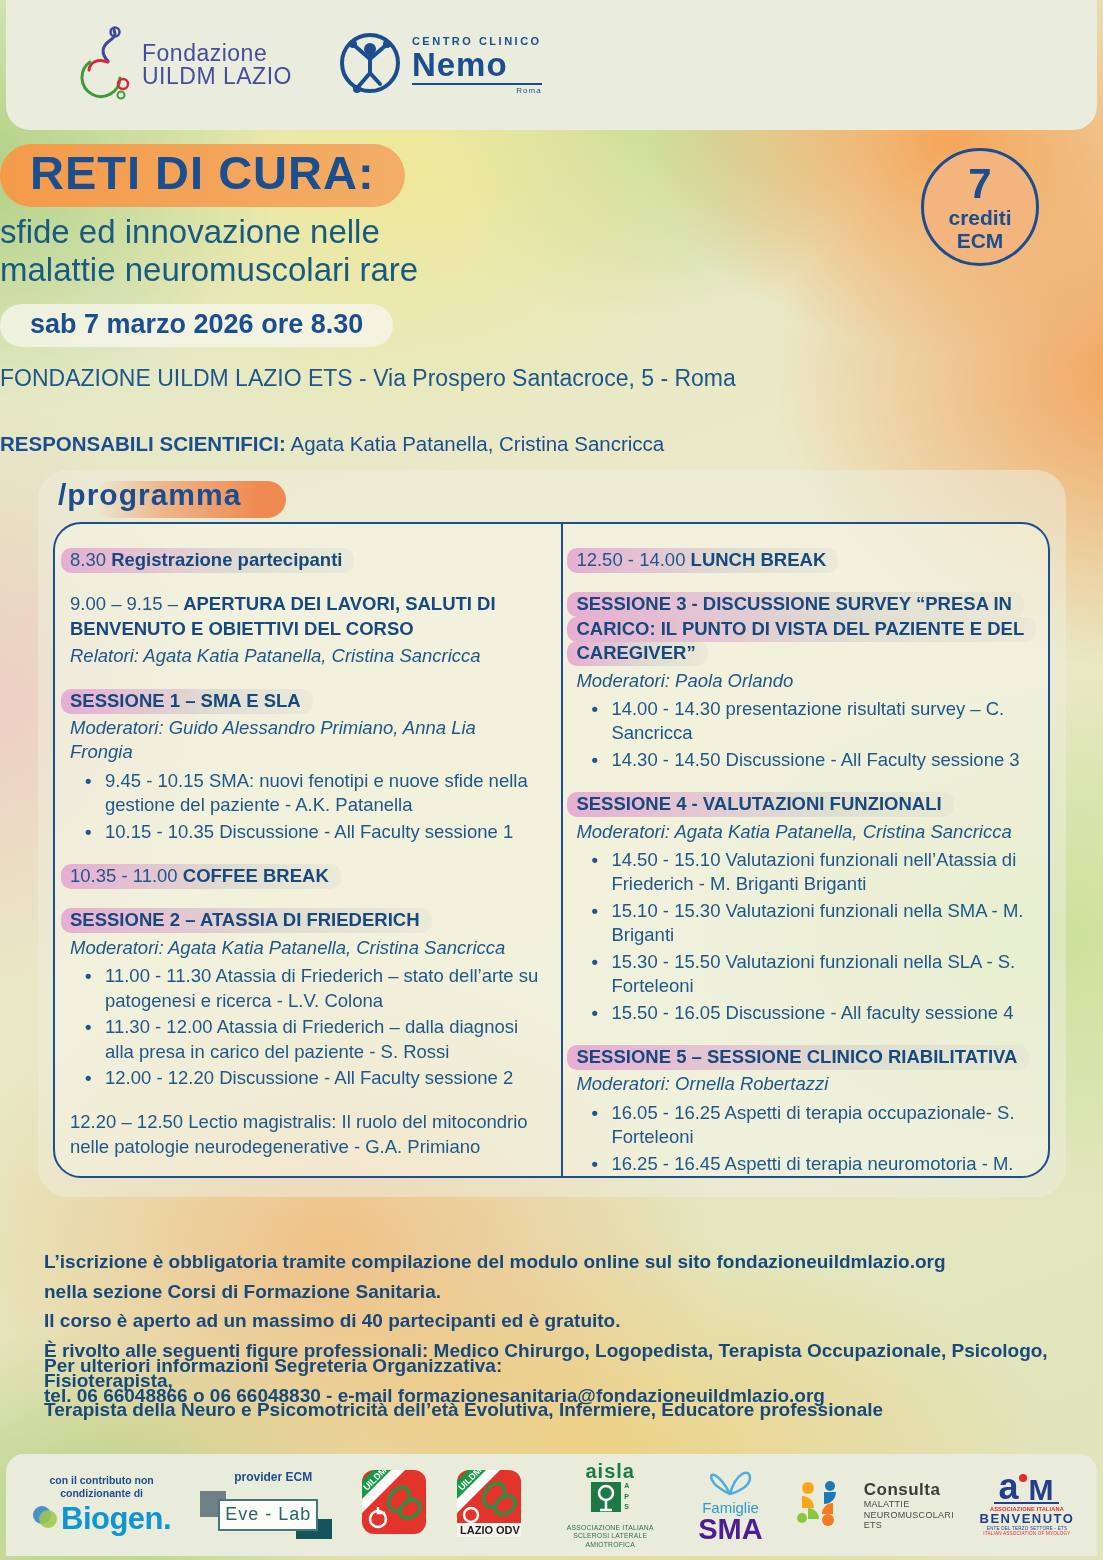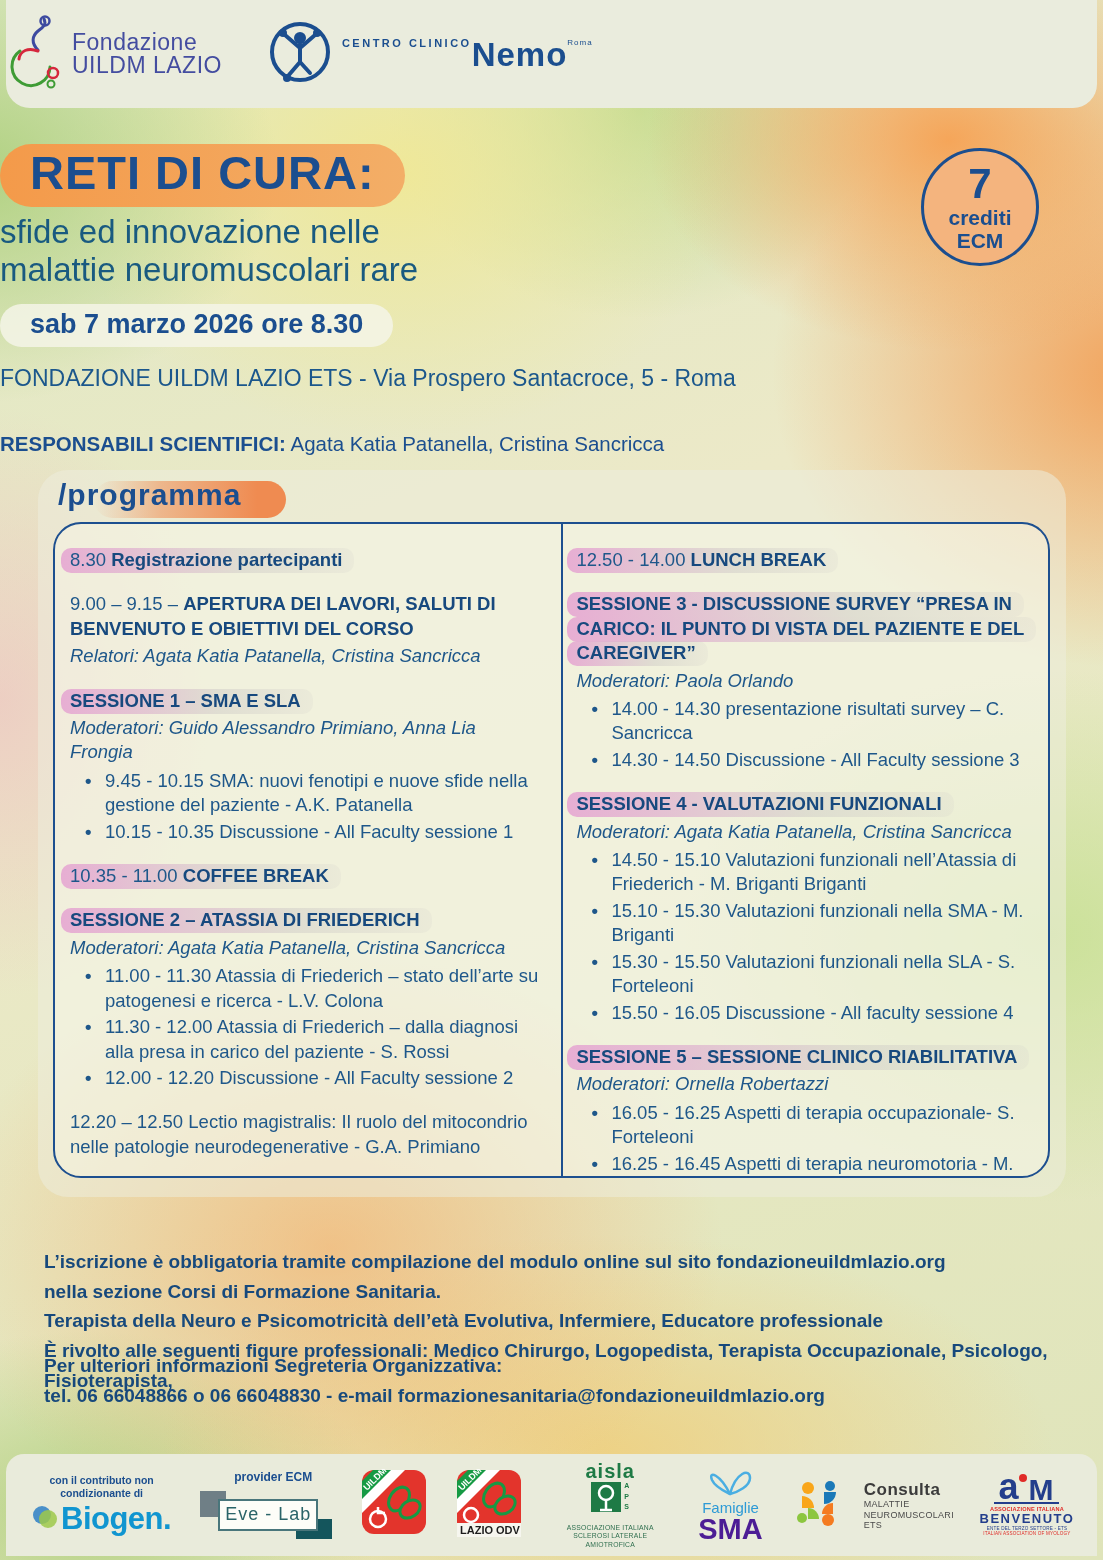--- a/index.html
+++ b/index.html
@@ -14,26 +14,26 @@
       radial-gradient(ellipse 360px 300px at 58% 7%, rgba(186,216,140,0.85), rgba(186,216,140,0) 70%),
       radial-gradient(ellipse 300px 420px at 0% 45%, rgba(238,180,190,0.5), rgba(238,180,190,0) 70%),
       radial-gradient(ellipse 560px 420px at 30% 80%, rgba(247,168,96,0.6), rgba(247,168,96,0) 70%),
       radial-gradient(ellipse 520px 380px at 95% 60%, rgba(198,224,146,0.85), rgba(198,224,146,0) 70%),
       radial-gradient(ellipse 620px 300px at 55% 93%, rgba(240,205,120,0.8), rgba(240,205,120,0) 72%),
       radial-gradient(ellipse 420px 260px at 8% 97%, rgba(170,205,118,0.8), rgba(170,205,118,0) 70%),
       linear-gradient(160deg,#dde8c2 0%,#ece9c8 38%,#e6e8c2 66%,#dfe4ba 100%);
     color:#1b5186;
   }
   
-  .topbar{position:absolute;left:6px;right:6px;top:0;height:108px;background:#eaecdd;
-    border-radius:0 0 24px 24px;display:flex;align-items:center;gap:46px;box-sizing:border-box;}
+  .topbar{position:absolute;left:6px;right:6px;top:0;height:130px;background:#eaecdd;
+    border-radius:0 0 24px 24px;display:flex;align-items:center;gap:46px;padding-left:70px;box-sizing:border-box;}
   .uildm-logo{display:flex;align-items:center;gap:8px;}
   .uildm-text{line-height:1.02;color:#444da0;font-size:23px;letter-spacing:.5px;}
   .nemo-logo{display:flex;align-items:center;gap:10px;}
-  .nemo-text{display:flex;color:#1b4e8f;}
+  .nemo-text{display:flex;flex-direction:column;color:#1b4e8f;}
   .nemo-top{font-size:11px;font-weight:bold;letter-spacing:2.5px;}
   .nemo-name{font-size:33px;font-weight:bold;letter-spacing:1px;line-height:1;margin-top:1px;}
   .nemo-rule{height:2px;background:#1b4e8f;margin-top:2px;}
   .nemo-sub{font-size:8px;letter-spacing:1px;text-align:right;margin-top:1px;}
   
   .hero{position:absolute;left:0;right:0;top:144px;text-align:left;}
   .title-pill{display:inline-block;background:linear-gradient(90deg,#f49a4a,#f3ae67);
     border-radius:32px;padding:1px 30px 7px;color:#1b4e8f;font-size:47px;font-weight:800;letter-spacing:1px;}
   .subtitle{margin-top:6px;font-size:33px;line-height:1.16;color:#195a80;font-weight:500;}
   .date-pill{display:inline-block;margin-top:14px;background:rgba(244,244,231,0.85);
@@ -242,22 +242,23 @@
           </ul>
         </div>
 
       </div>
     </div>
   </div>
 
   <div class="info">
     <div>L’iscrizione è obbligatoria tramite compilazione del modulo online sul sito fondazioneuildmlazio.org</div>
     <div>nella sezione Corsi di Formazione Sanitaria.</div>
+    <div>Il corso è aperto ad un massimo di 40 partecipanti ed è gratuito.</div>
+    <div>È rivolto alle seguenti figure professionali: Medico Chirurgo, Logopedista, Terapista Occupazionale, Psicologo, Fisioterapista,</div>
     <div>Terapista della Neuro e Psicomotricità dell’età Evolutiva, Infermiere, Educatore professionale</div>
-    <div>È rivolto alle seguenti figure professionali: Medico Chirurgo, Logopedista, Terapista Occupazionale, Psicologo, Fisioterapista,</div>
   </div>
   <div class="contact">
     <div>Per ulteriori informazioni Segreteria Organizzativa:</div>
     <div>tel. 06 66048866 o 06 66048830 - e-mail formazionesanitaria@fondazioneuildmlazio.org</div>
   </div>
 
   <div class="footbar">
 
     <div class="flogo">
       <div class="biogen-note">

